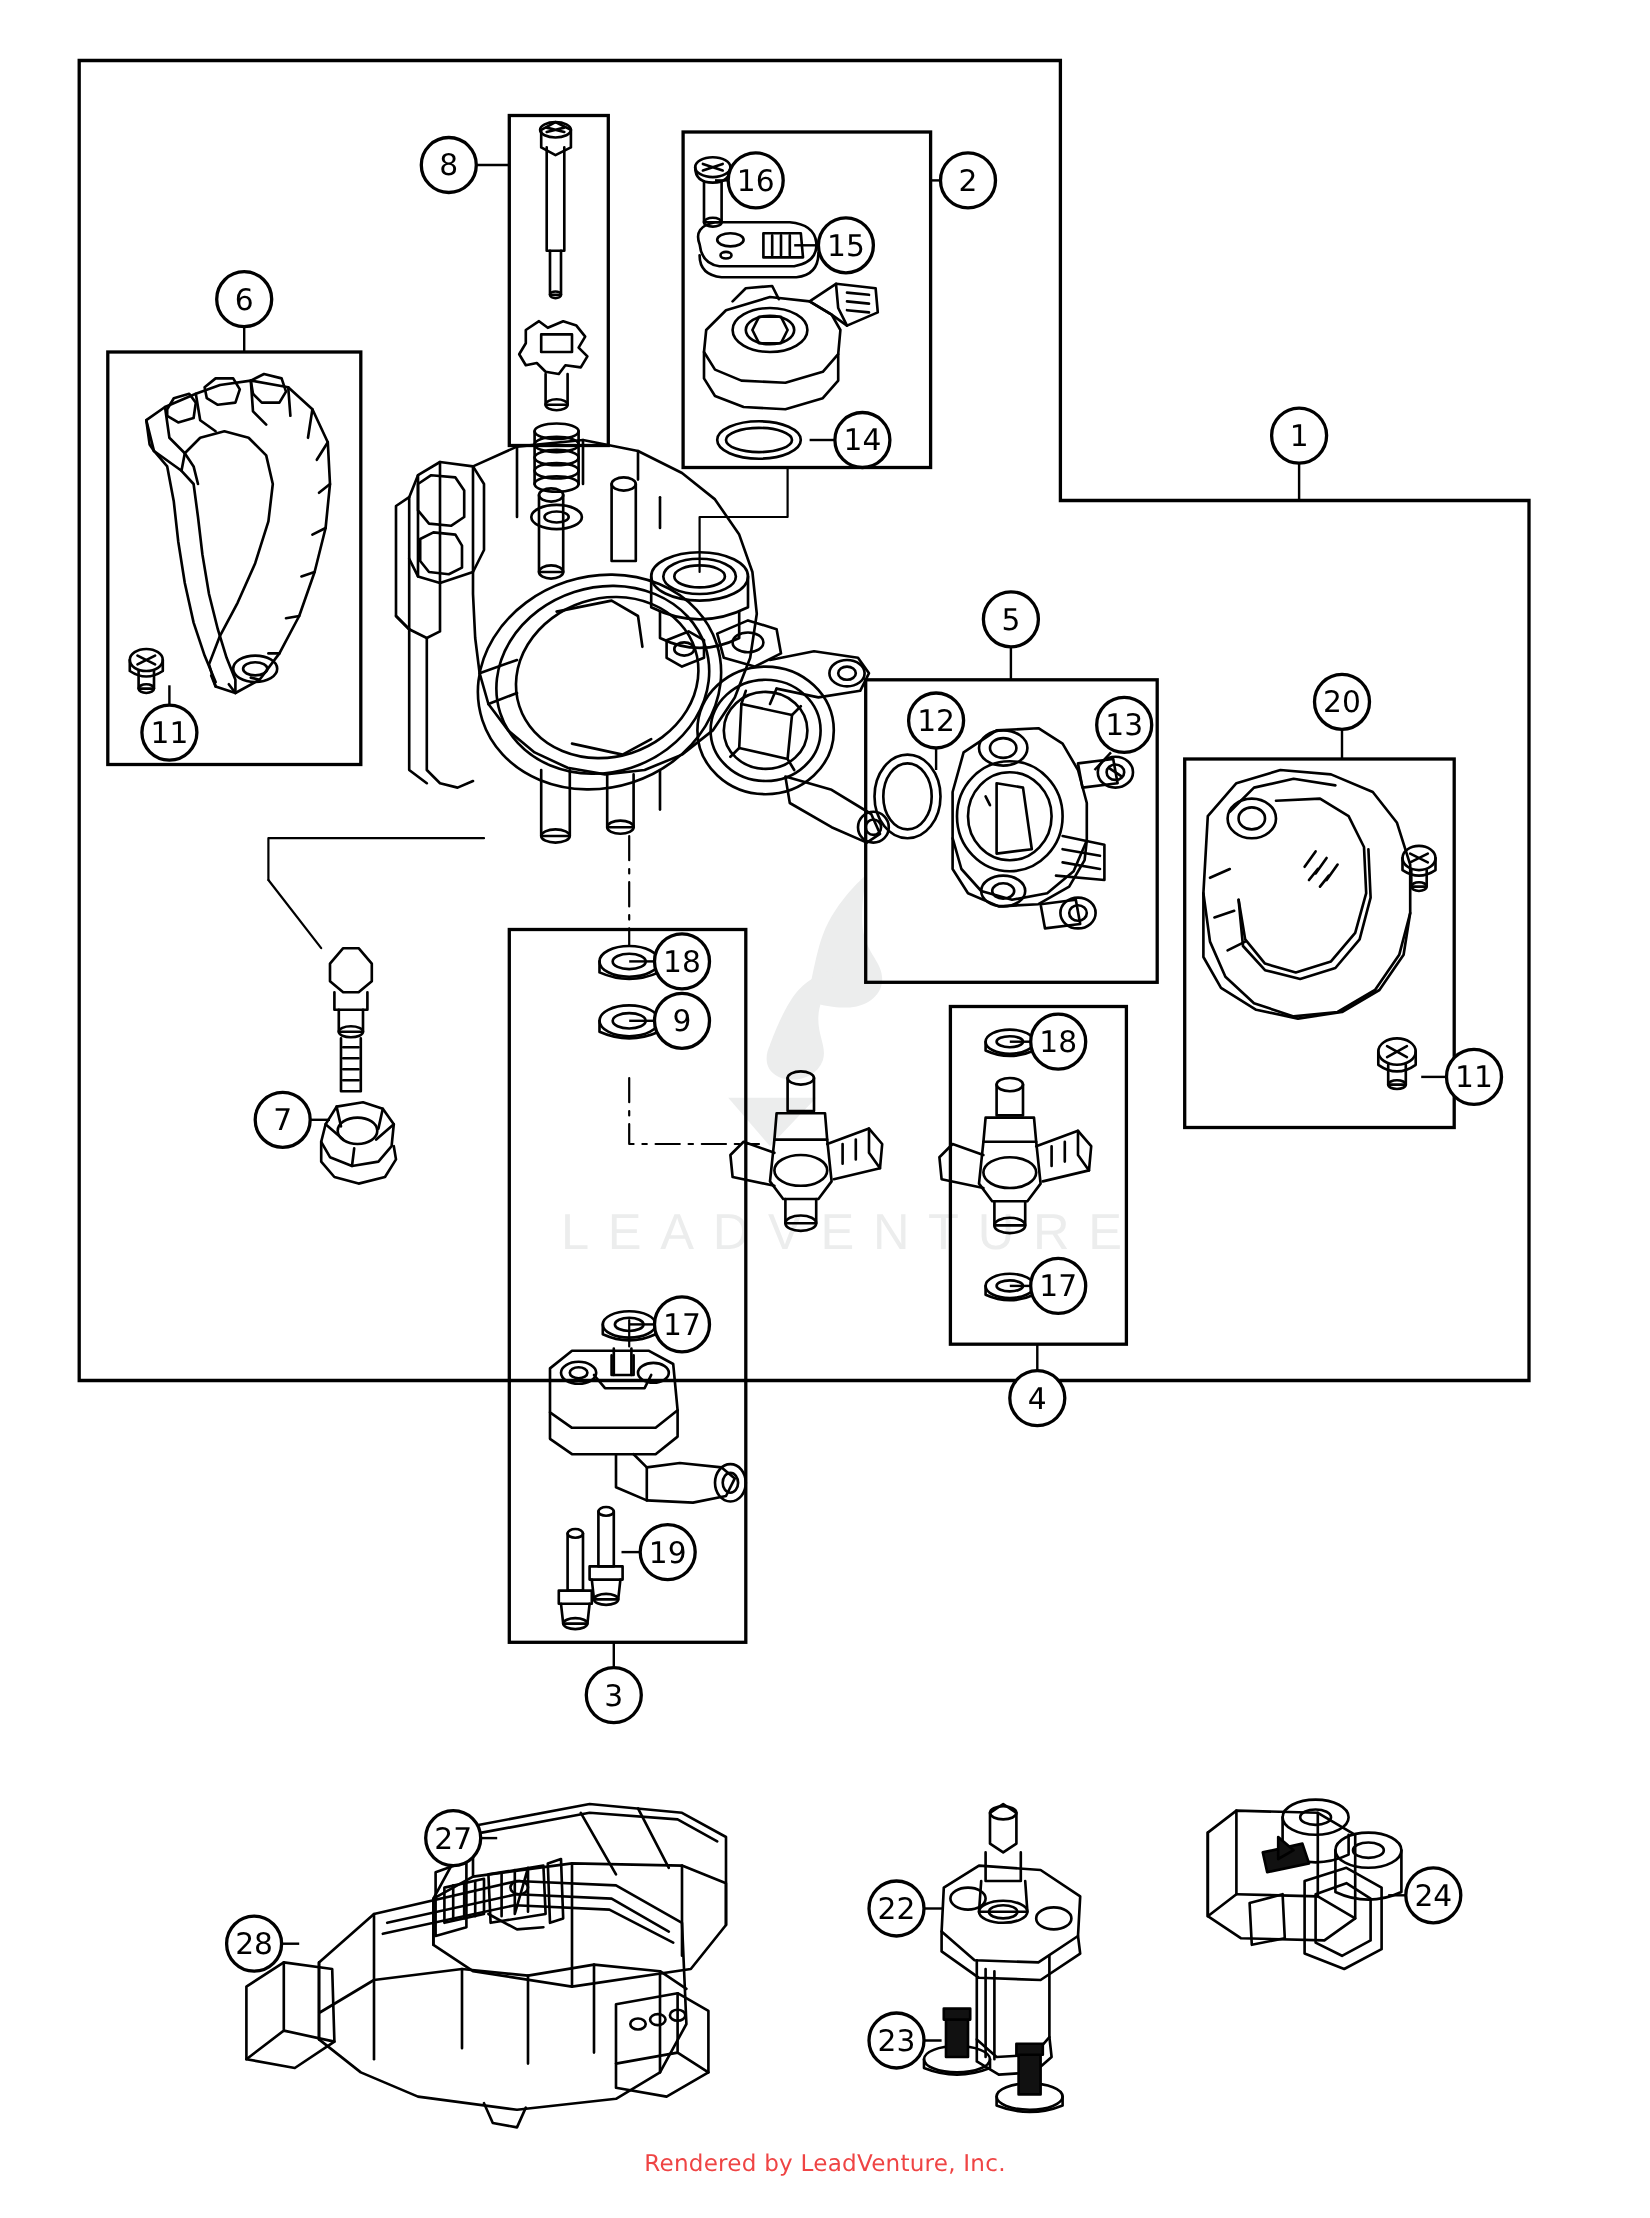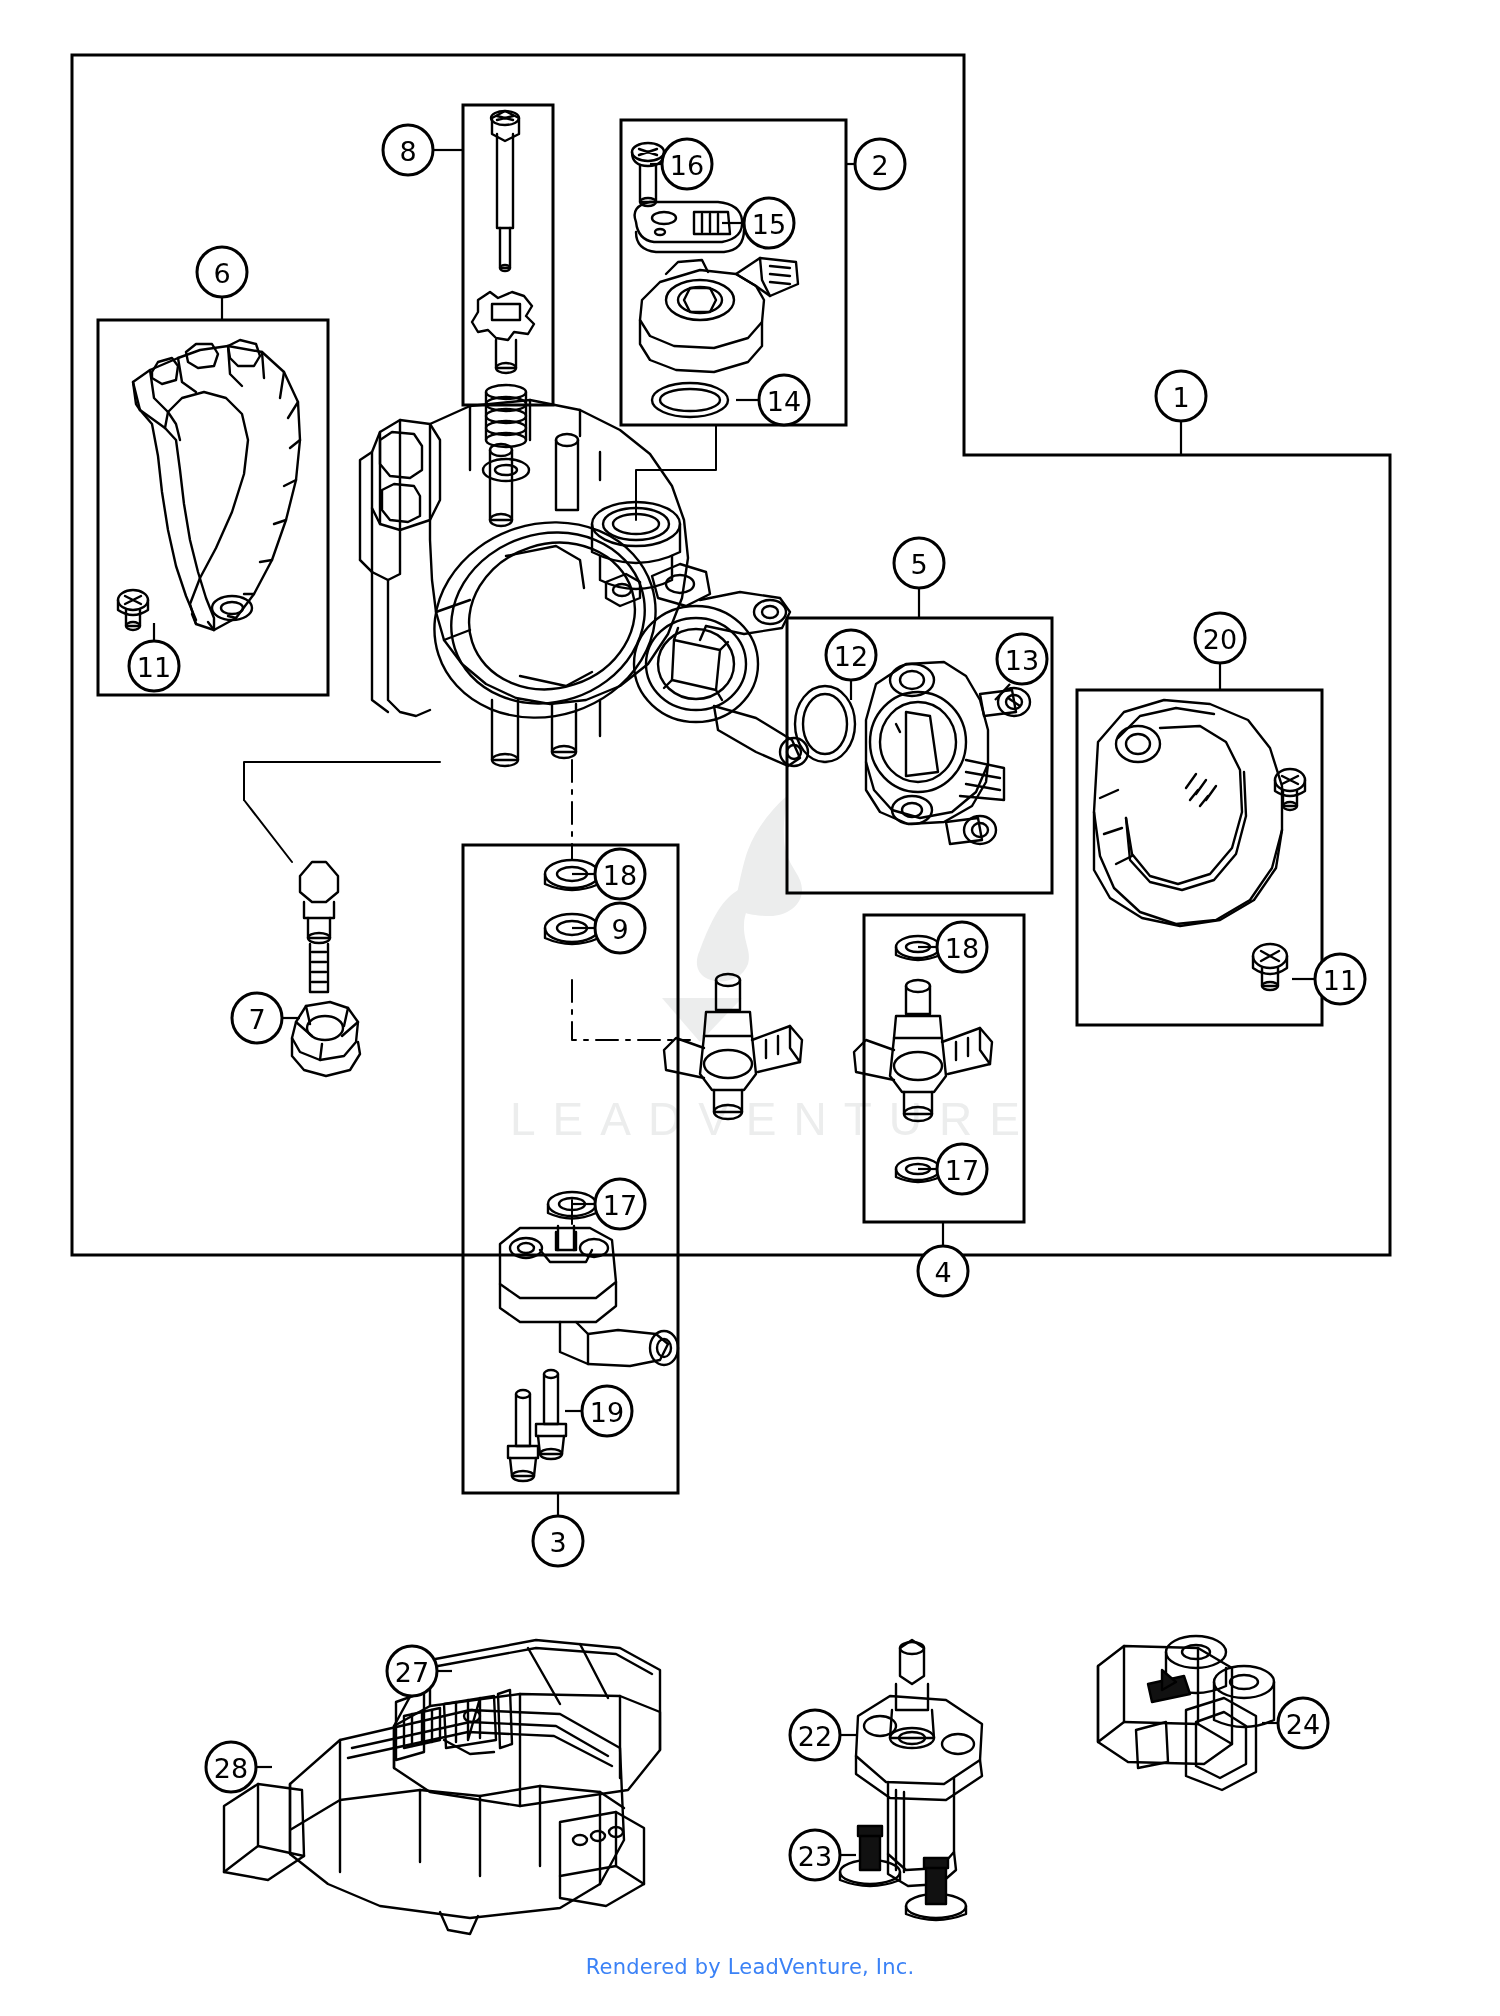--- a/index.html
+++ b/index.html
@@ -5,21 +5,21 @@
   html,body{margin:0;padding:0;background:#ffffff;}
   body{
     font-family:"Liberation Sans", sans-serif;
     width:1500px;height:2016px;position:relative;overflow:hidden;
   }
   #stage{position:absolute;left:0;top:0;width:1500px;height:2016px;}
   svg.layer{position:absolute;left:0;top:0;width:1500px;height:2016px;}
   .footer{
     position:absolute;left:0;top:1955px;width:1500px;text-align:center;
     font-family:"DejaVu Sans", sans-serif;
-    font-size:21px;color:#3b82f6;letter-spacing:.2px;
+    font-size:21px;color:#ef4444;letter-spacing:.2px;
   }
   .callout-text{
     font-family:"DejaVu Sans", sans-serif;
     font-size:27px;fill:#000;text-anchor:middle;dominant-baseline:central;
   }
   .wm-text{
     font-family:"Liberation Sans", sans-serif;
     font-size:46px;fill:#eceded;letter-spacing:17px;font-weight:400;
   }
 </style>

